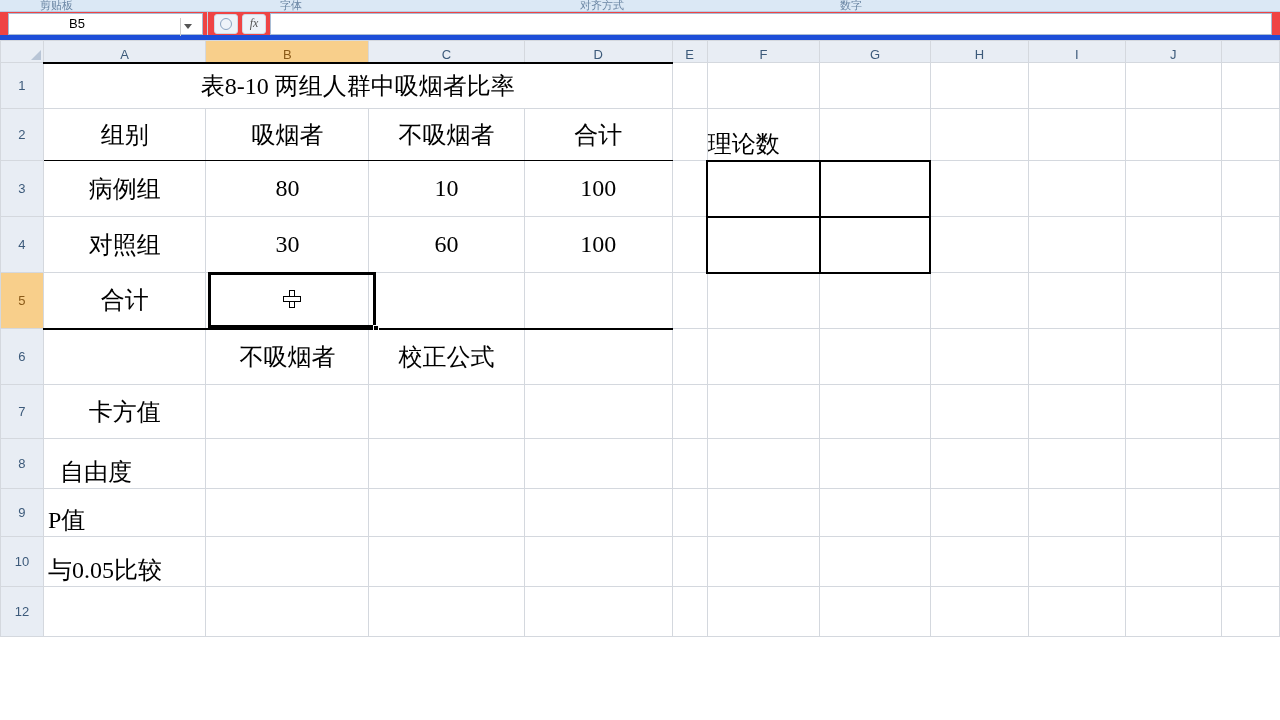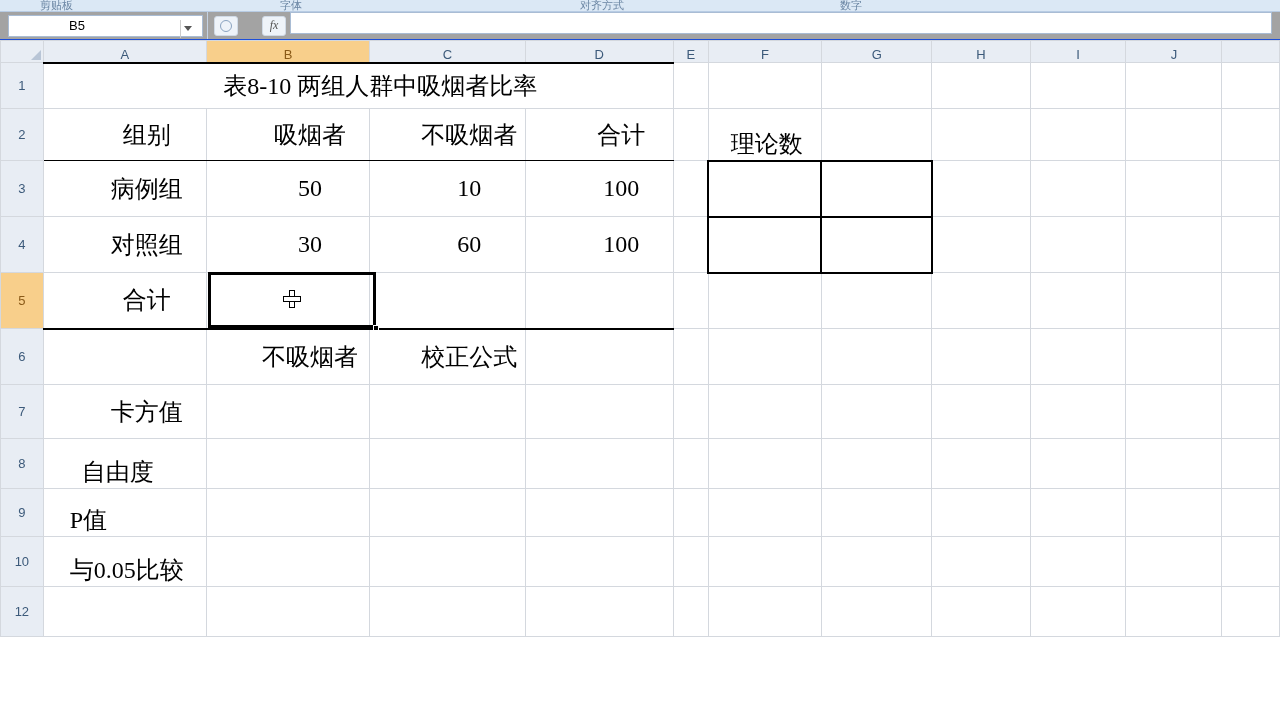--- a/index.html
+++ b/index.html
@@ -20,24 +20,24 @@
     position: absolute;
     bottom: -2px;
     text-align: center;
     color: #6a85a3;
     font-size: 11px;
   }
 
   
   .formula-row {
     height: 28px;
-    background: #a3a3a3;
-    border-bottom: 1px solid #1d4ed8;
-    display: flex;
-    align-items: flex-start;
+    background: #ef4444;
+    border-bottom: 5px solid #1d4ed8;
+    display: flex;
+    align-items: flex-end;
     font-family: Arial, sans-serif;
   }
   .namebox-wrap {
     width: 208px;
     height: 100%;
     display: flex;
     align-items: center;
     border-right: 1px solid #c5d2e3;
     position: relative;
   }
@@ -70,21 +70,20 @@
     width: 0; height: 0;
     border-left: 4px solid transparent;
     border-right: 4px solid transparent;
     border-top: 5px solid #555;
   }
   .fx-controls {
     display: flex;
     align-items: center;
     padding-left: 6px;
     height: 100%;
-    gap: 20px;
   }
   .fx-btn {
     width: 24px;
     height: 20px;
     border: 1px solid #d0dae6;
     background: #eef3f9;
     border-radius: 3px;
     display: flex;
     align-items: center;
     justify-content: center;
@@ -120,21 +119,21 @@
     content: "";
     position: absolute;
     right: 2px; bottom: 2px;
     width: 0; height: 0;
     border-left: 10px solid transparent;
     border-bottom: 10px solid #b8c5d6;
   }
   .col-active { background: #f8cf8b !important; color: #8a5a18; }
   .row-active { background: #f8cf8b !important; color: #8a5a18; }
 
-  .cell { height: 100%; width: 100%; display: flex; align-items: center; padding: 0 4px; margin-left: 22px; }
+  .cell { height: 100%; width: 100%; display: flex; align-items: center; padding: 0 4px; }
   .c-center { justify-content: center; text-align: center; }
   .c-left { justify-content: flex-start; }
   .fs24 { font-size: 24px; }
 
   
   .selection-border {
     position: absolute;
     border: 3px solid #000;
     pointer-events: none;
     z-index: 10;
@@ -281,21 +280,21 @@
           <td></td>
           <td></td>
   </tr>
 
   <tr class="r3 valign-mid">
     <th class="row-header">3</th>
     <td>
             <div class="cell c-center fs24">病例组</div>
           </td>
     <td>
-            <div class="cell c-center fs24">50</div>
+            <div class="cell c-center fs24">80</div>
           </td>
     <td>
             <div class="cell c-center fs24">10</div>
           </td>
     <td>
             <div class="cell c-center fs24">100</div>
           </td>
     <td></td>
     <td class="b-top2 b-bot2 b-left2">
             <div class="cell"></div>

